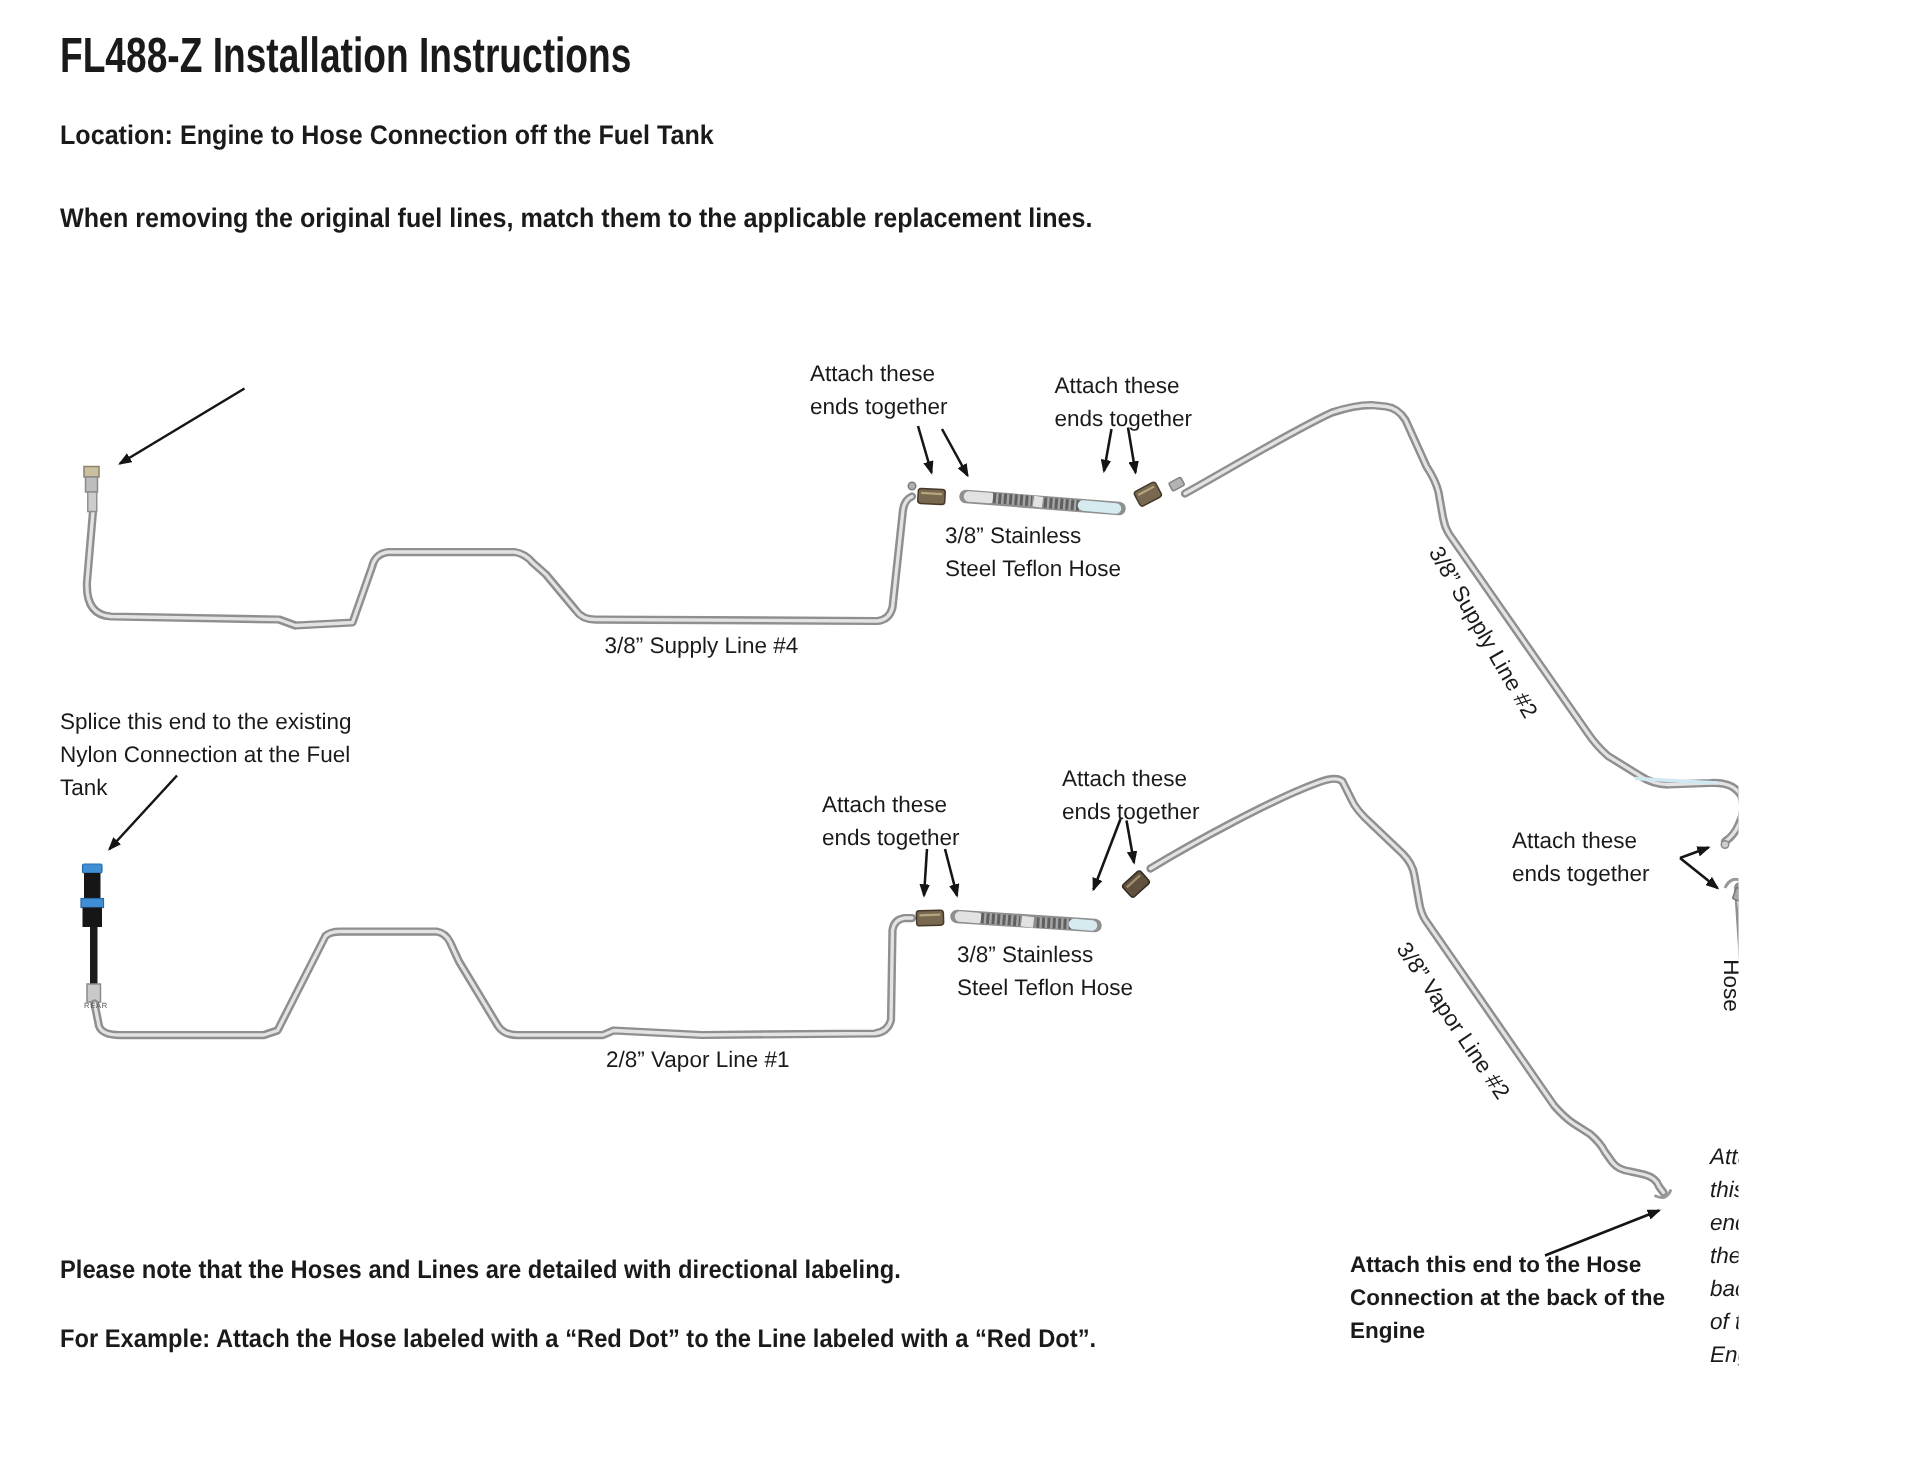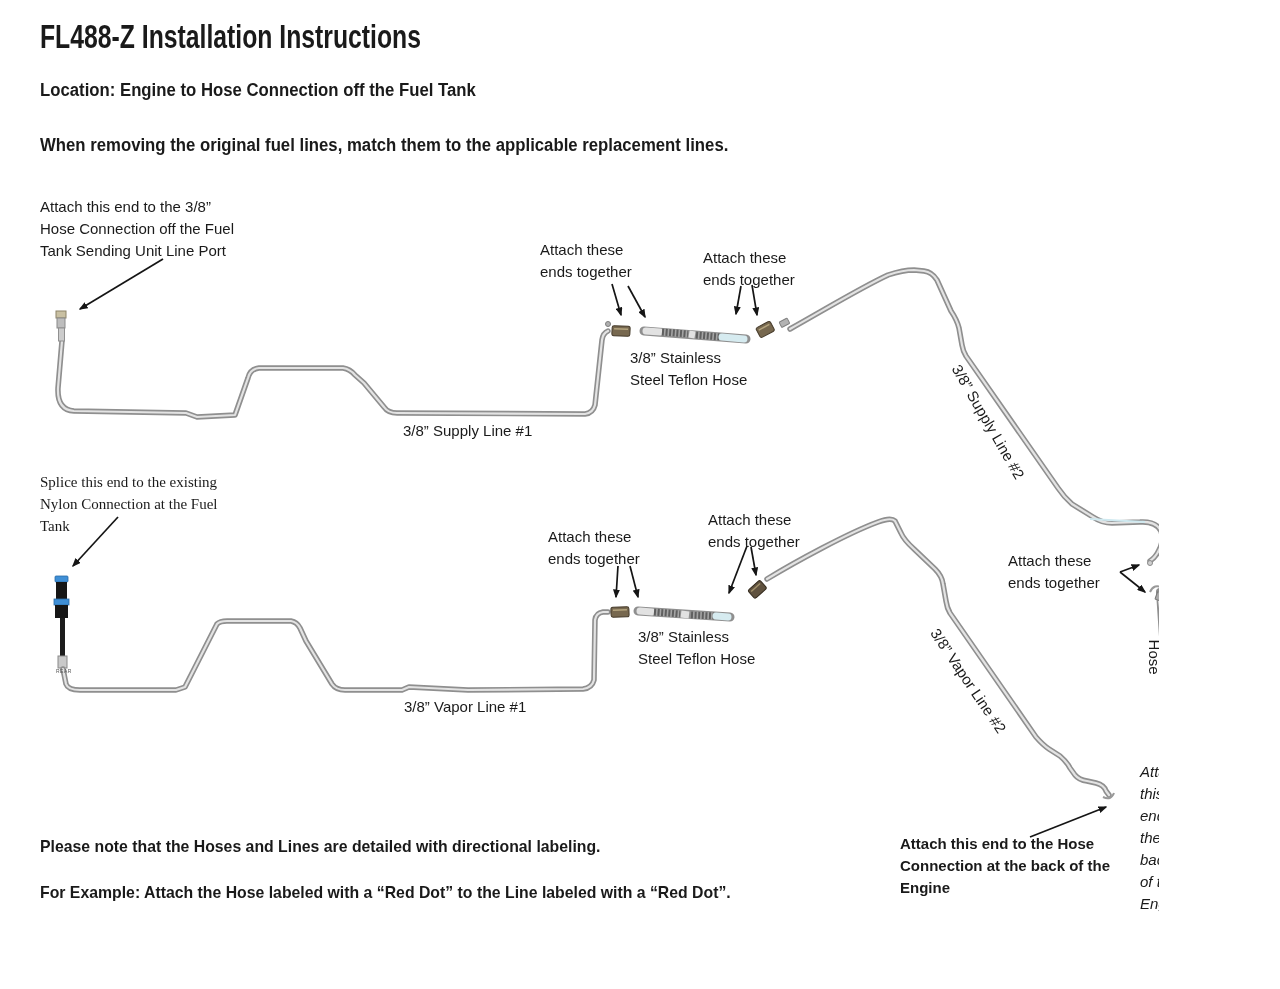--- a/index.html
+++ b/index.html
@@ -152,51 +152,48 @@
       <line x1="630" y1="566" x2="638" y2="597" marker-end="url(#ah)"></line>
       <line x1="747" y1="546" x2="729" y2="593" marker-end="url(#ah)"></line>
       <line x1="751" y1="547" x2="756" y2="575" marker-end="url(#ah)"></line>
       <line x1="1120" y1="572" x2="1139" y2="565" marker-end="url(#ah)"></line>
       <line x1="1120" y1="572" x2="1145" y2="592" marker-end="url(#ah)"></line>
       <line x1="1202" y1="772" x2="1174" y2="744" marker-end="url(#ah)"></line>
       <line x1="1030" y1="837" x2="1106" y2="807" marker-end="url(#ah)"></line>
     </g>
   </svg>
 
-  <div class="callout" style="left:40px;top:196px;">Attach this end to the 3/8”
-Hose Connection off the Fuel
-Tank Sending Unit Line Port</div>
 
   <div class="callout" style="left:540px;top:239px;">Attach these
 ends together</div>
 
   <div class="callout" style="left:703px;top:247px;">Attach these
 ends together</div>
 
   <div class="callout" style="left:630px;top:347px;">3/8” Stainless
 Steel Teflon Hose</div>
 
-  <div class="callout nowrap" style="left:403px;top:420px;">3/8” Supply Line #1</div>
+  <div class="callout nowrap" style="left:403px;top:420px;">3/8” Supply Line #4</div>
 
   <div class="callout rot nowrap" style="left:988px;top:422px;--rot:60deg;">3/8” Supply Line #2</div>
 
-  <div class="callout" style="left:40px;top:471px;font-family:Liberation Serif, serif;">Splice this end to the existing
+  <div class="callout" style="left:40px;top:471px;">Splice this end to the existing
 Nylon Connection at the Fuel
 Tank</div>
 
   <div class="callout" style="left:548px;top:526px;">Attach these
 ends together</div>
 
   <div class="callout" style="left:708px;top:509px;">Attach these
 ends together</div>
 
   <div class="callout" style="left:638px;top:626px;">3/8” Stainless
 Steel Teflon Hose</div>
 
-  <div class="callout nowrap" style="left:404px;top:696px;">3/8” Vapor Line #1</div>
+  <div class="callout nowrap" style="left:404px;top:696px;">2/8” Vapor Line #1</div>
 
   <div class="callout rot nowrap" style="left:968px;top:681px;--rot:56deg;">3/8” Vapor Line #2</div>
 
   <div class="callout" style="left:1008px;top:550px;">Attach these
 ends together</div>
 
   <div class="callout rot" style="left:1192px;top:670px;--rot:90deg;line-height:19px;">3/8” Stainless
 Steel Teflon Hose</div>
 
   <div class="callout" style="left:1140px;top:761px;font-style:italic;">Attach this end to

